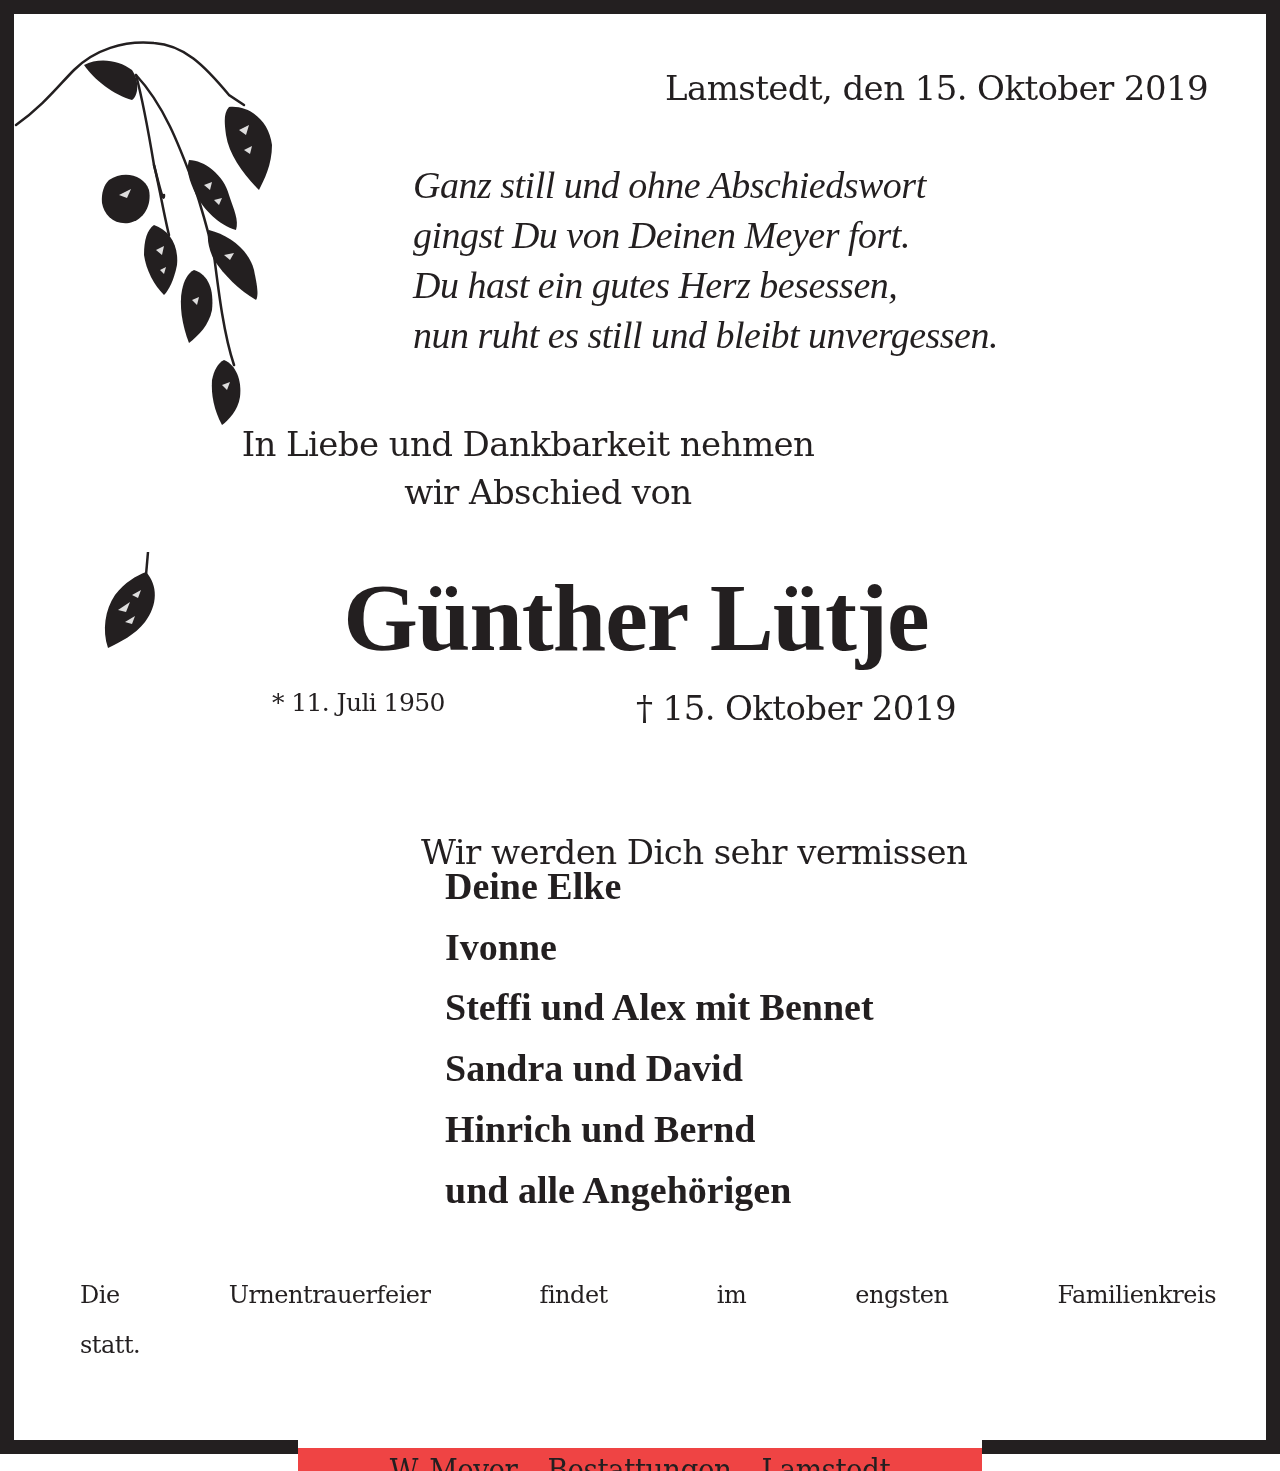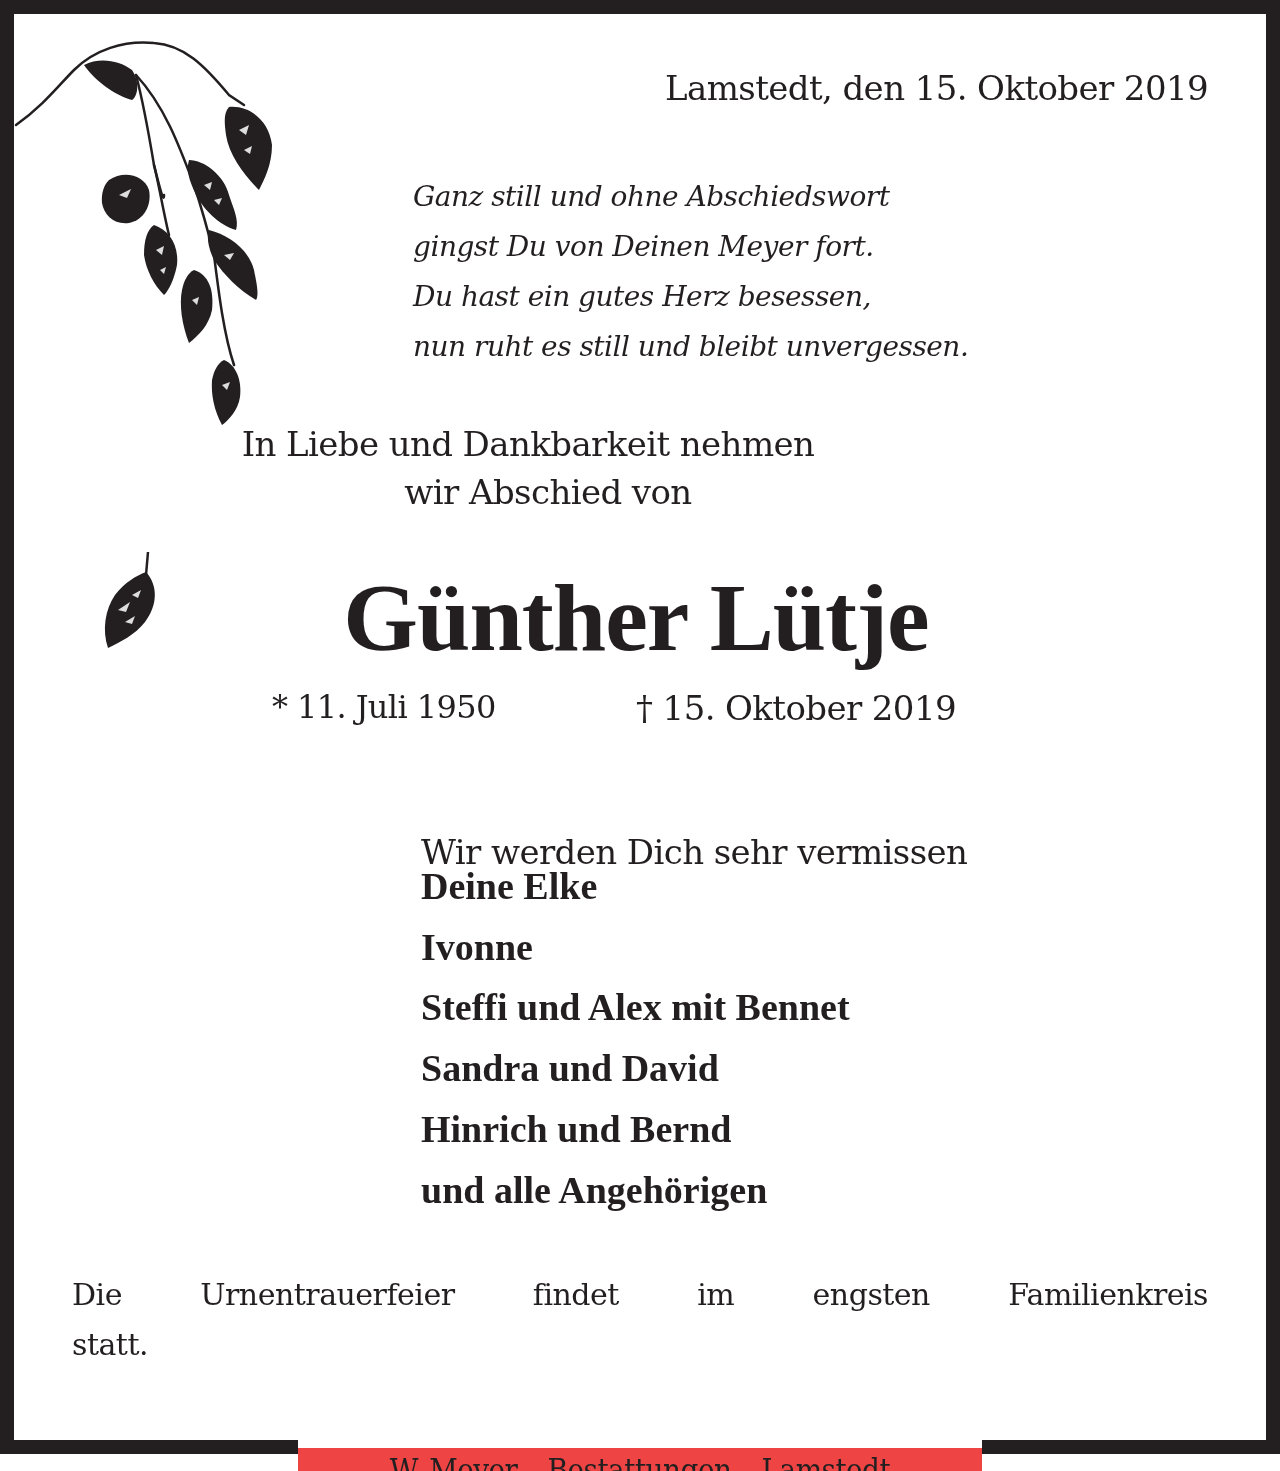--- a/index.html
+++ b/index.html
@@ -9,38 +9,38 @@
              box-sizing: border-box; border: 14px solid #231f20; border-bottom: none; }
     .bottom-bar { position: absolute; top: 1440px; height: 14px; background: #231f20; }
     .bottom-bar.left { left: 0; width: 298px; }
     .bottom-bar.right { left: 982px; width: 298px; }
     .footer-text { position: absolute; top: 1448px; left: 298px; width: 684px; text-align: center;
                    font-size: 31px; line-height: 44px; background: #ef4444; color: #231f20;
                    font-family: "DejaVu Serif", serif; font-stretch: condensed; letter-spacing: -0.5px; }
 
     .t { position: absolute; white-space: nowrap; font-family: "DejaVu Serif", serif; }
     .date { top: 68px; right: 72px; font-size: 34px; letter-spacing: -0.6px; }
-    .poem { top: 172px; left: 413px; font-style: italic; font-size: 28px; line-height: 50px;
-            letter-spacing: -0.5px; }
+    .poem { top: 160px; left: 413px; font-style: italic; font-size: 38px; line-height: 50px;
+            letter-spacing: -0.5px; font-family: Liberation Serif, serif; }
     .poem div { white-space: nowrap; }
     .intro { top: 420px; left: 0; width: 1096px; text-align: center; font-size: 34px; line-height: 48px;
              letter-spacing: -0.6px; }
     .intro .l1 { margin-left: -40px; }
     .intro .l2 { margin-left: 0; }
     .name { top: 568px; left: 0; width: 1280px; text-align: center;
             font-family: "Liberation Serif", "DejaVu Serif", serif; font-weight: bold;
             font-size: 96px; line-height: 100px; letter-spacing: -1px; }
     .name span { margin-left: -8px; margin-top: 20px; }
-    .birth { top: 688px; left: 272px; font-size: 32px; letter-spacing: -0.6px; }
+    .birth { top: 688px; left: 272px; font-size: 25px; letter-spacing: -0.6px; }
     .death { top: 688px; left: 636px; font-size: 34px; letter-spacing: -0.6px; }
     .miss { top: 832px; left: 421px; font-size: 34px; letter-spacing: -0.6px; }
     .family { top: 856px; left: 421px; font-weight: bold; font-size: 33px; line-height: 60.7px;
               font-family: "Liberation Serif", "DejaVu Serif", serif; letter-spacing: 0; }
-    .family div { white-space: nowrap; font-size: 38px; }
-    .note { top: 1270px; left: 72px; width: 1136px; font-size: 30px; line-height: 50px;
+    .family div { white-space: nowrap; font-size: 38px; margin-left: 24px; }
+    .note { top: 1270px; left: 80px; width: 1136px; font-size: 24px; line-height: 50px;
             text-align: justify; text-align-last: left; white-space: normal; letter-spacing: -0.5px; }
     .note .justify-line { display: block; text-align: justify; text-align-last: justify; }
 
     .branch { position: absolute; left: 14px; top: 25px; width: 270px; height: 410px; }
     .small-leaf { position: absolute; left: 100px; top: 550px; width: 60px; height: 100px; }
   </style>
 </head>
 <body>
 
 <div class="frame"></div>

